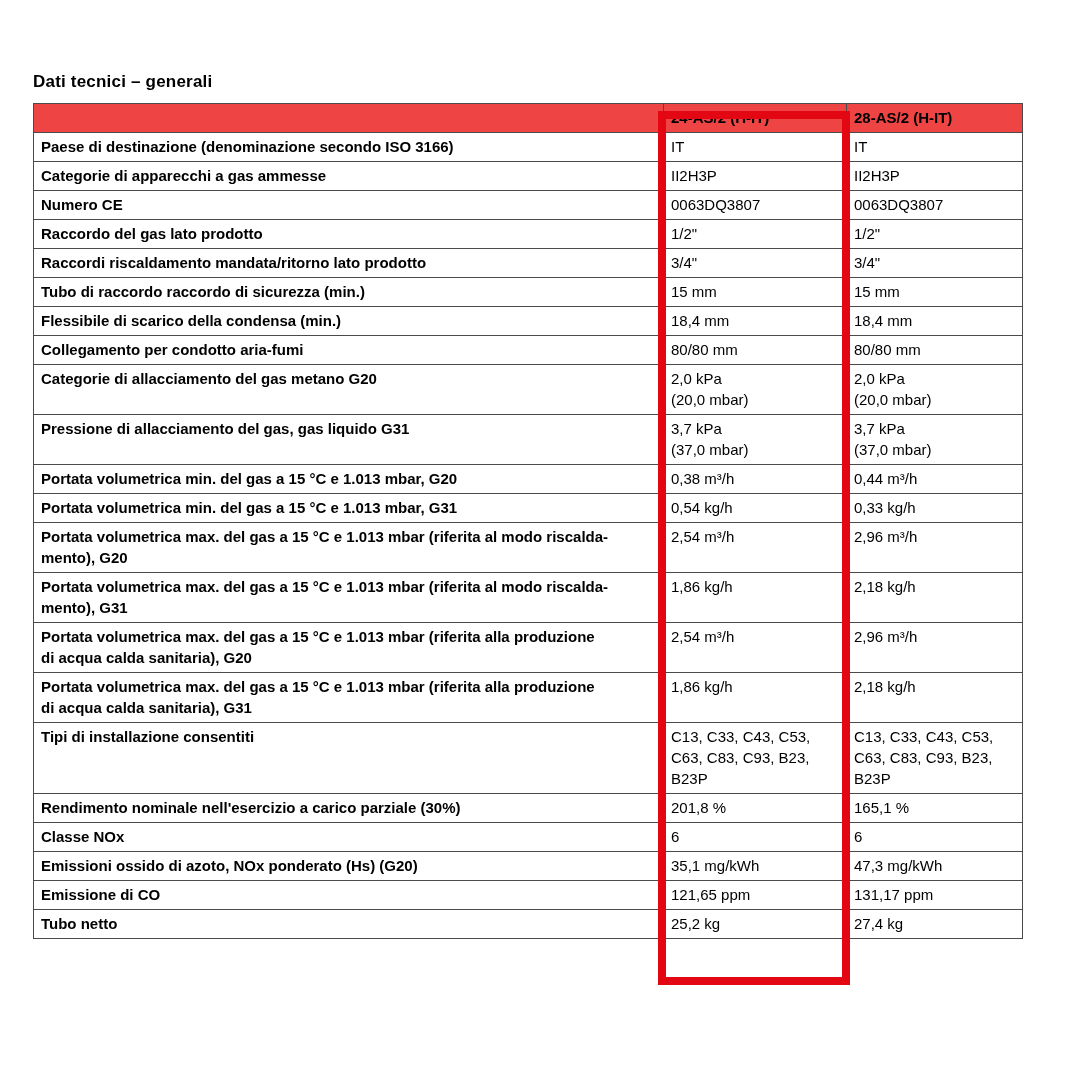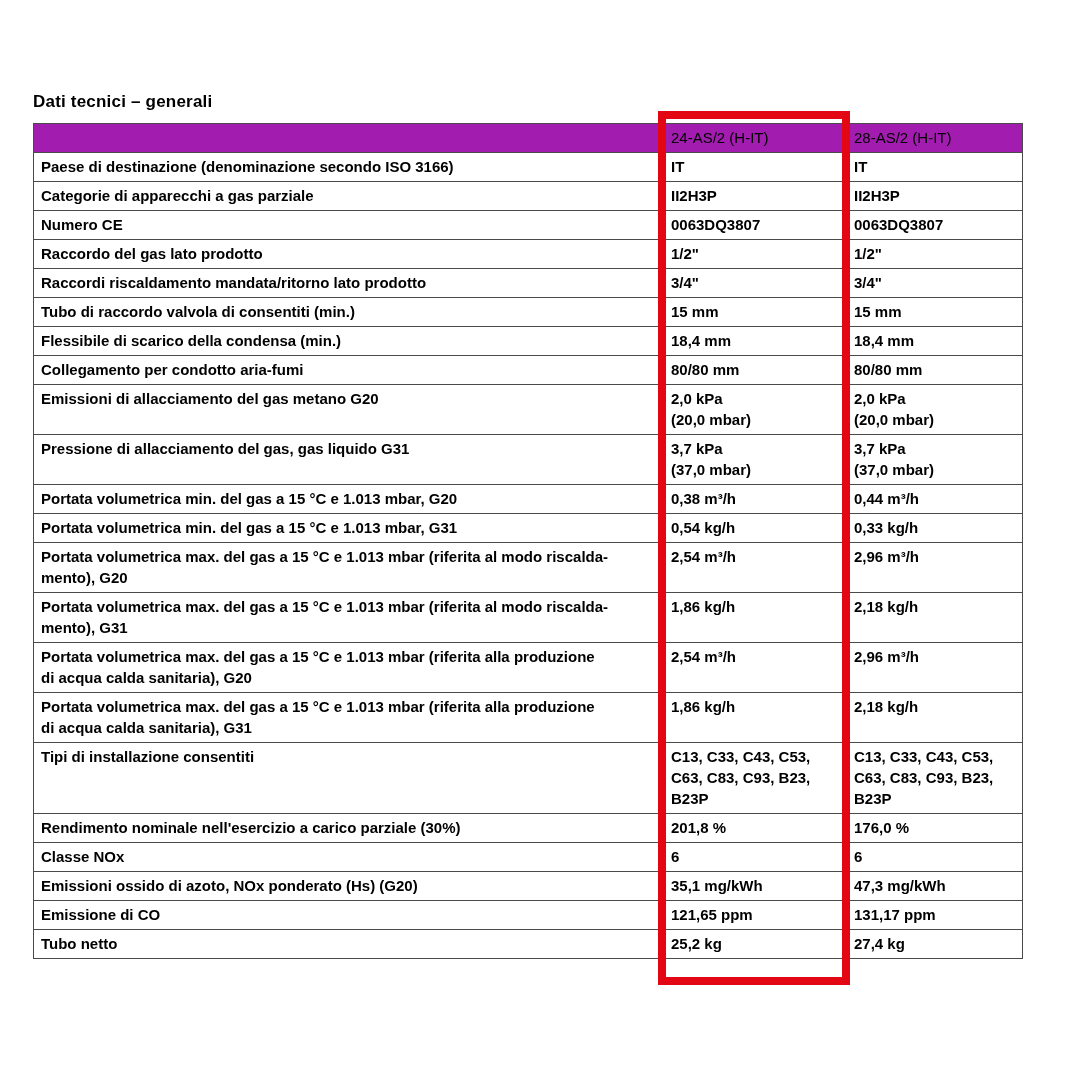--- a/index.html
+++ b/index.html
@@ -1,43 +1,43 @@
 <!DOCTYPE html>
 <html><head>
 <meta charset="utf-8">
 <style>
   html,body{margin:0;padding:0;}
   body{
     width:1084px;height:1084px;background:#ffffff;position:relative;
     font-family:"Liberation Sans","DejaVu Sans",sans-serif;color:#000;
   }
-  .content{position:absolute;left:33px;top:92px;width:989px;}
+  .content{position:absolute;left:33px;top:72px;width:989px;}
   .page-title{font-size:17px;font-weight:700;margin:0 0 11px 0;letter-spacing:0.2px;}
   table.data{
     border-collapse:collapse;table-layout:fixed;width:989px;
     font-size:15px;line-height:21px;
   }
   table.data col.c1{width:630px;}
   table.data col.c2{width:183px;}
   table.data col.c3{width:176px;}
   table.data th, table.data td{
     border:1px solid #4a4a4a;
     vertical-align:top;
     padding:3px 8px 4px 7px;
     white-space:pre-line;
     overflow:hidden;
   }
   table.data thead th{
-    background:#a21caf;
-    font-weight:400;
+    background:#ef4444;
+    font-weight:700;
     text-align:left;
     height:21px;
   }
   td.lbl{font-weight:700;margin-top:48px;}
-  td.val{font-weight:700;margin-top:32px;}
+  td.val{font-weight:400;margin-top:32px;}
   .hl-box{
     position:absolute;
     border:8px solid #e30613;
     pointer-events:none;
     box-sizing:border-box;
   }
 </style>
 </head>
 <body>
 
@@ -57,56 +57,56 @@
         <th class="val">28-AS/2 (H-IT)</th>
       </tr>
     </thead>
     <tbody>
       <tr>
           <td class="lbl">Paese di destinazione (denominazione secondo ISO 3166)</td>
           <td class="val">IT</td>
           <td class="val">IT</td>
         </tr>
       <tr>
-          <td class="lbl">Categorie di apparecchi a gas parziale</td>
+          <td class="lbl">Categorie di apparecchi a gas ammesse</td>
           <td class="val">II2H3P</td>
           <td class="val">II2H3P</td>
         </tr>
       <tr>
           <td class="lbl">Numero CE</td>
           <td class="val">0063DQ3807</td>
           <td class="val">0063DQ3807</td>
         </tr>
       <tr>
           <td class="lbl">Raccordo del gas lato prodotto</td>
           <td class="val">1/2"</td>
           <td class="val">1/2"</td>
         </tr>
       <tr>
           <td class="lbl">Raccordi riscaldamento mandata/ritorno lato prodotto</td>
           <td class="val">3/4"</td>
           <td class="val">3/4"</td>
         </tr>
       <tr>
-          <td class="lbl">Tubo di raccordo valvola di consentiti (min.)</td>
+          <td class="lbl">Tubo di raccordo raccordo di sicurezza (min.)</td>
           <td class="val">15 mm</td>
           <td class="val">15 mm</td>
         </tr>
       <tr>
           <td class="lbl">Flessibile di scarico della condensa (min.)</td>
           <td class="val">18,4 mm</td>
           <td class="val">18,4 mm</td>
         </tr>
       <tr>
           <td class="lbl">Collegamento per condotto aria-fumi</td>
           <td class="val">80/80 mm</td>
           <td class="val">80/80 mm</td>
         </tr>
       <tr>
-          <td class="lbl">Emissioni di allacciamento del gas metano G20</td>
+          <td class="lbl">Categorie di allacciamento del gas metano G20</td>
           <td class="val">2,0 kPa
 (20,0 mbar)</td>
           <td class="val">2,0 kPa
 (20,0 mbar)</td>
         </tr>
       <tr>
           <td class="lbl">Pressione di allacciamento del gas, gas liquido G31</td>
           <td class="val">3,7 kPa
 (37,0 mbar)</td>
           <td class="val">3,7 kPa
@@ -151,21 +151,21 @@
           <td class="val">C13, C33, C43, C53,
 C63, C83, C93, B23,
 B23P</td>
           <td class="val">C13, C33, C43, C53,
 C63, C83, C93, B23,
 B23P</td>
         </tr>
       <tr>
           <td class="lbl">Rendimento nominale nell'esercizio a carico parziale (30%)</td>
           <td class="val">201,8 %</td>
-          <td class="val">176,0 %</td>
+          <td class="val">165,1 %</td>
         </tr>
       <tr>
           <td class="lbl">Classe NOx</td>
           <td class="val">6</td>
           <td class="val">6</td>
         </tr>
       <tr>
           <td class="lbl">Emissioni ossido di azoto, NOx ponderato (Hs) (G20)</td>
           <td class="val">35,1 mg/kWh</td>
           <td class="val">47,3 mg/kWh</td>

